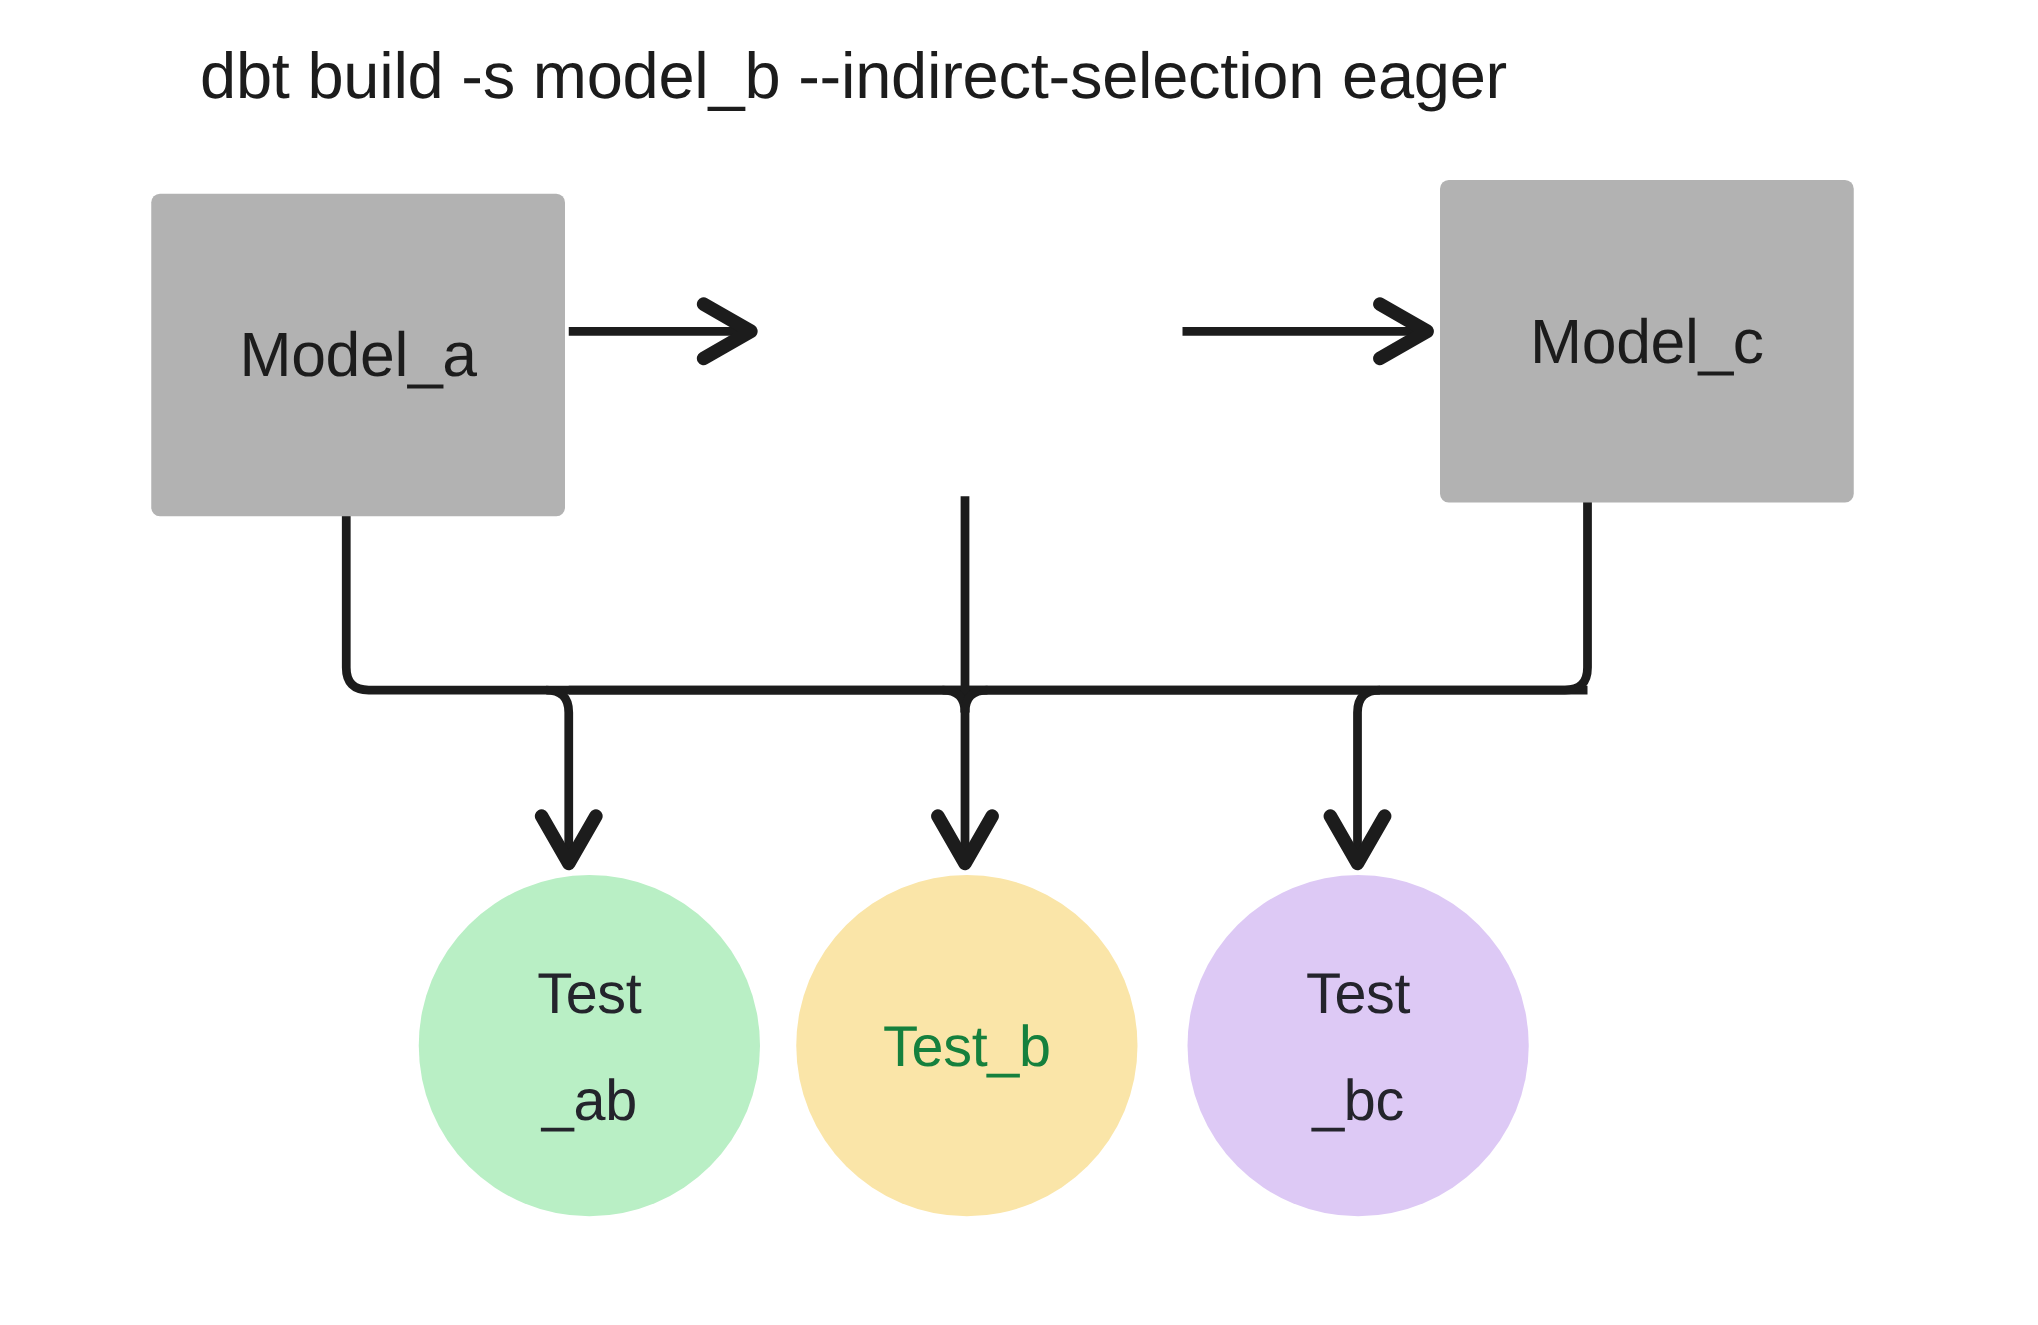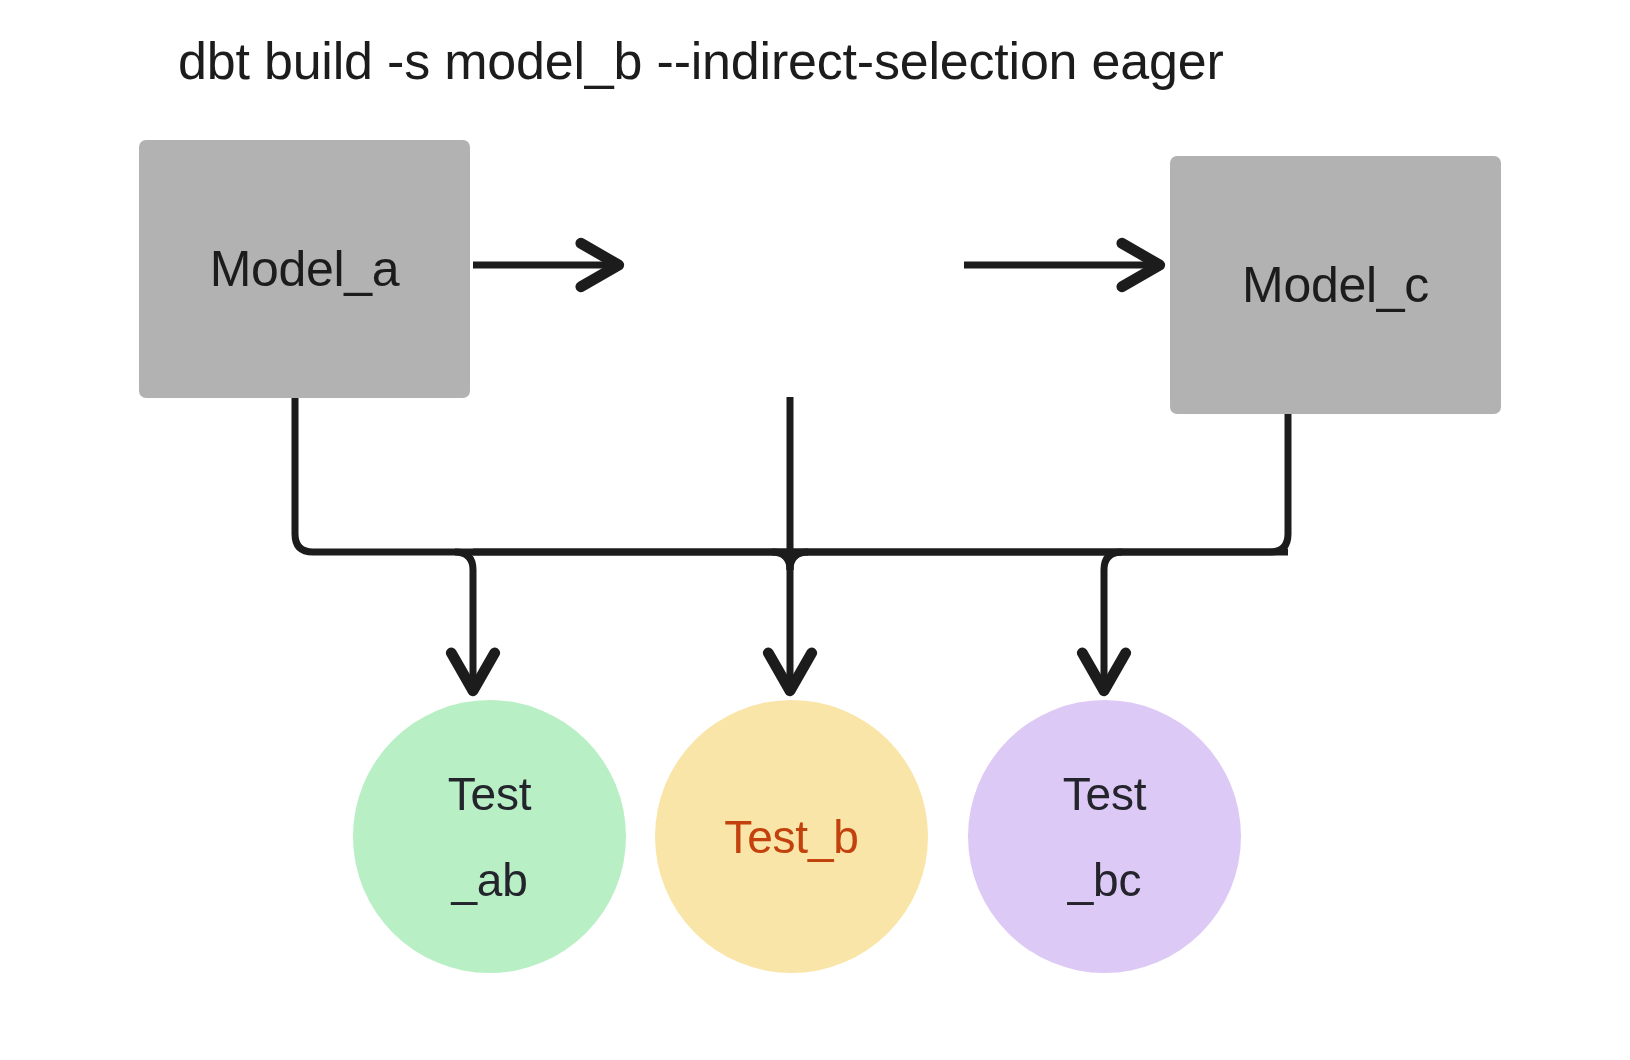--- a/index.html
+++ b/index.html
@@ -11,21 +11,20 @@
     width: 1630px;
     height: 1060px;
     font-family: "Liberation Sans", sans-serif;
     overflow: hidden;
   }
   #canvas {
     position: relative;
     width: 1318px;
     height: 1060px;
     background: #ffffff;
-    margin-left: 18px;
   }
   #edges {
     position: absolute;
     left: 0;
     top: 0;
     width: 1630px;
     height: 1060px;
     pointer-events: none;
   }
   .title {
@@ -47,23 +46,23 @@
     align-items: center;
     justify-content: center;
     box-sizing: border-box;
   }
   .model-label {
     font-size: 50px;
     line-height: 58px;
     letter-spacing: -0.3px;
     text-align: center;
   }
-  #node-model-a { left: 121px; top: 140px; }
+  #node-model-a { left: 121px; top: 155px; }
   #node-model-b { left: 612px; top: 140px; }
-  #node-model-c { left: 1152px; top: 156px; }
+  #node-model-c { left: 1152px; top: 144px; }
 
   .test-node {
     position: absolute;
     border-radius: 50%;
     display: flex;
     align-items: center;
     justify-content: center;
     box-sizing: border-box;
   }
   .test-label {
@@ -118,20 +117,20 @@
   </div>
   <div class="model-node" id="node-model-c" style="background: rgb(178, 178, 178);">
     <span class="model-label" style="color: rgb(28, 28, 28);">Model_c</span>
   </div>
 
   <div class="test-node" id="node-test-ab" style="background: rgb(185, 239, 197);">
     <span class="test-label" style="color: rgb(36, 36, 44);">Test
 _ab</span>
   </div>
   <div class="test-node" id="node-test-b" style="background: rgb(250, 229, 168);">
-    <span class="test-label" style="color: #c2410c;">Test_b</span>
+    <span class="test-label" style="color: #15803d;">Test_b</span>
   </div>
   <div class="test-node" id="node-test-bc" style="background: rgb(221, 201, 245);">
     <span class="test-label" style="color: rgb(36, 36, 44);">Test
 _bc</span>
   </div>
 
 </div>
 
 </body></html>

